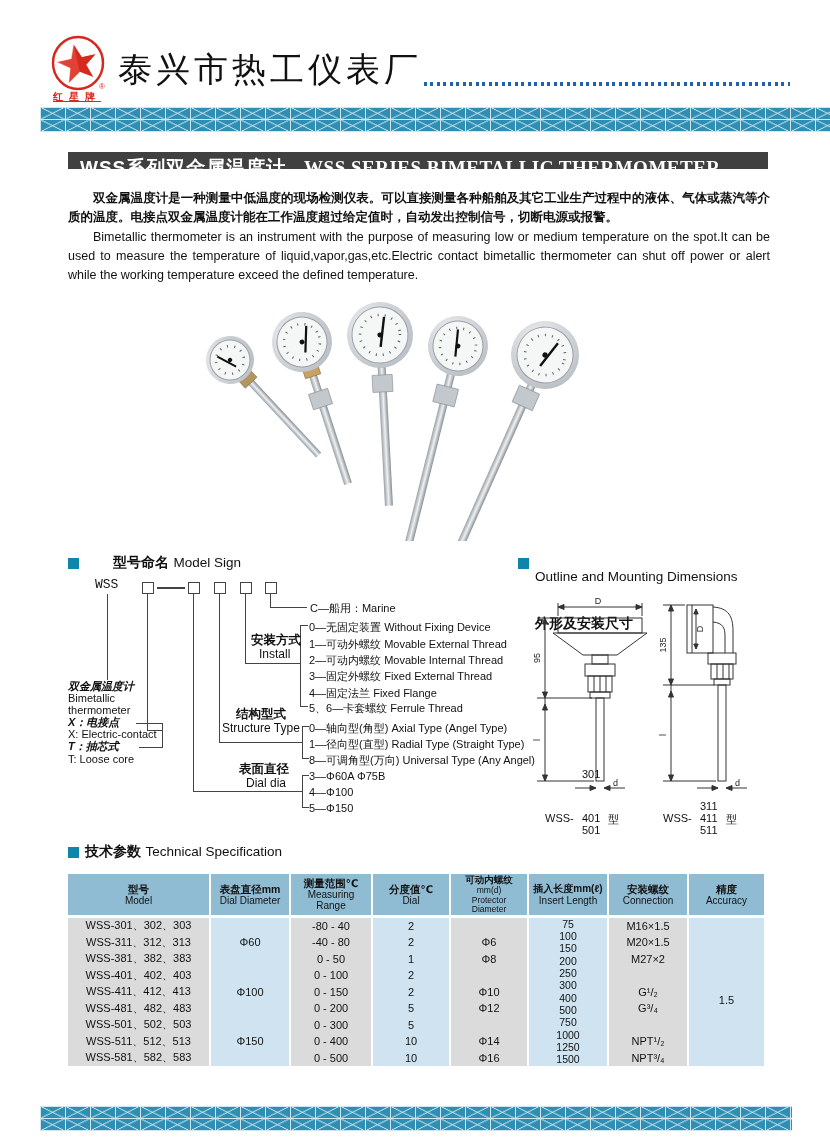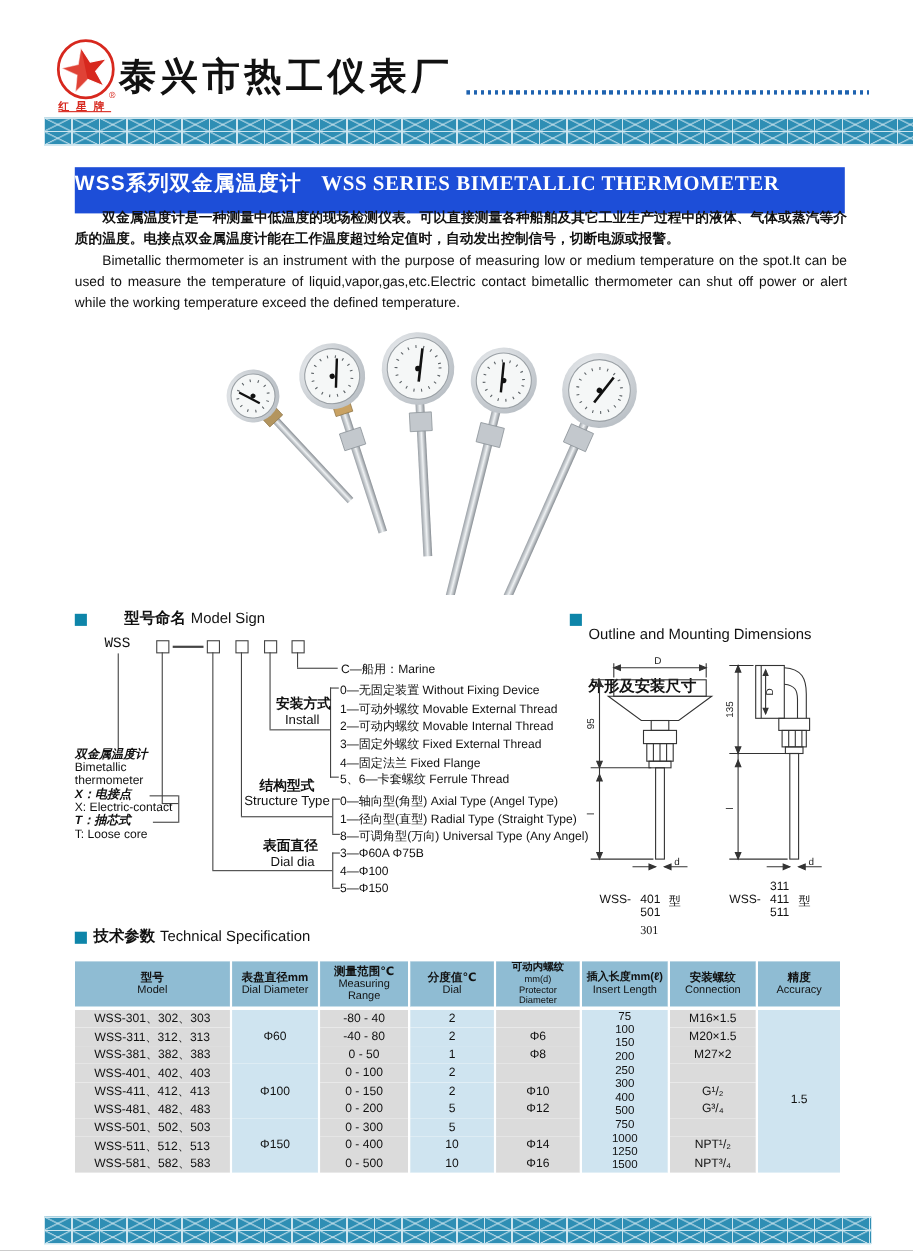--- a/index.html
+++ b/index.html
@@ -19,23 +19,23 @@
   .h-en{font-size:13.5px;font-weight:normal;}
   .lattice{position:absolute;left:40px;width:790px;height:25px;background-color:#2e8eb4;
     background-image:
       linear-gradient(to top right, rgba(0,0,0,0) 47%, #cfe6ef 49%, #cfe6ef 51%, rgba(0,0,0,0) 53%),
       linear-gradient(to bottom right, rgba(0,0,0,0) 47%, #cfe6ef 49%, #cfe6ef 51%, rgba(0,0,0,0) 53%),
       repeating-linear-gradient(90deg, #cfe6ef 0, #cfe6ef 1px, rgba(0,0,0,0) 1px, rgba(0,0,0,0) 25px),
       repeating-linear-gradient(0deg, #cfe6ef 0, #cfe6ef 1px, rgba(0,0,0,0) 1px, rgba(0,0,0,0) 12px);
     background-size:25px 12.5px,25px 12.5px,auto,auto;}
   .dotted{position:absolute;left:424px;top:82px;width:366px;height:4px;
     background:repeating-linear-gradient(90deg,#1f63b0 0,#1f63b0 3px,rgba(0,0,0,0) 3px,rgba(0,0,0,0) 6.5px);}
-  #company{position:absolute;left:108px;top:47px;font-size:34px;font-weight:700;letter-spacing:4px;white-space:nowrap;}
-  #banner{position:absolute;left:68px;top:152px;width:700px;height:42px;background:#1d4ed8;color:#fff;
-    line-height:31px;padding-left:0;box-sizing:border-box;white-space:nowrap;}
+  #company{position:absolute;left:118px;top:47px;font-size:34px;font-weight:400;letter-spacing:4px;white-space:nowrap;}
+  #banner{position:absolute;left:68px;top:152px;width:700px;height:17px;background:#404040;color:#fff;
+    line-height:31px;padding-left:12px;box-sizing:border-box;white-space:nowrap;}
   #banner .cn{font-weight:bold;font-size:19px;letter-spacing:1px;}
   #banner .en{font-weight:bold;font-size:19px;font-family:"Liberation Serif","DejaVu Serif",serif;letter-spacing:0.5px;}
   .para{position:absolute;left:68px;width:702px;text-indent:2em;line-height:19px;text-align:justify;}
   #para-cn{top:189px;font-size:12.5px;font-weight:bold;}
   #para-en{top:228px;font-size:12.5px;}
   
   #spec-table{position:absolute;left:68px;top:874px;border-collapse:collapse;table-layout:fixed;}
   #spec-table th,#spec-table td{padding:0;font-weight:normal;overflow:hidden;}
   #spec-table th{background:#8fbcd3;height:33px;border-bottom:3px solid #fff;vertical-align:middle;text-align:center;}
   #spec-table th .cn{font-size:10.5px;font-weight:bold;line-height:12px;}
@@ -285,21 +285,21 @@
     <text class="dimtxt" x="15" y="63" transform="rotate(-90 15 63)" text-anchor="middle">95</text>
     <text class="dimtxt" x="15" y="145" transform="rotate(-90 15 145)" text-anchor="middle">l</text>
     <text class="dimtxt" x="88" y="191">d</text>
     <text class="dimtxt" x="178" y="34" transform="rotate(-90 178 34)" text-anchor="middle">D</text>
     <text class="dimtxt" x="141" y="50" transform="rotate(-90 141 50)" text-anchor="middle">135</text>
     <text class="dimtxt" x="141" y="140" transform="rotate(-90 141 140)" text-anchor="middle">l</text>
     <text class="dimtxt" x="210" y="191">d</text>
   </svg>
 
   <div class="modlbl" style="left:545px;top:812px;">WSS-</div>
-  <div class="modlbl" style="left:582px;top:840px;font-family:Liberation Serif, serif;">301</div>
+  <div class="modlbl" style="left:582px;top:768px;">301</div>
   <div class="modlbl" style="left:582px;top:812px;">401</div>
   <div class="modlbl" style="left:582px;top:824px;">501</div>
   <div class="modlbl" style="left:608px;top:812px;">型</div>
   <div class="modlbl" style="left:663px;top:812px;">WSS-</div>
   <div class="modlbl" style="left:700px;top:800px;">311</div>
   <div class="modlbl" style="left:700px;top:812px;">411</div>
   <div class="modlbl" style="left:700px;top:824px;">511</div>
   <div class="modlbl" style="left:726px;top:812px;">型</div>
 
   <div class="sq" style="left:68px;top:847px;"></div>

